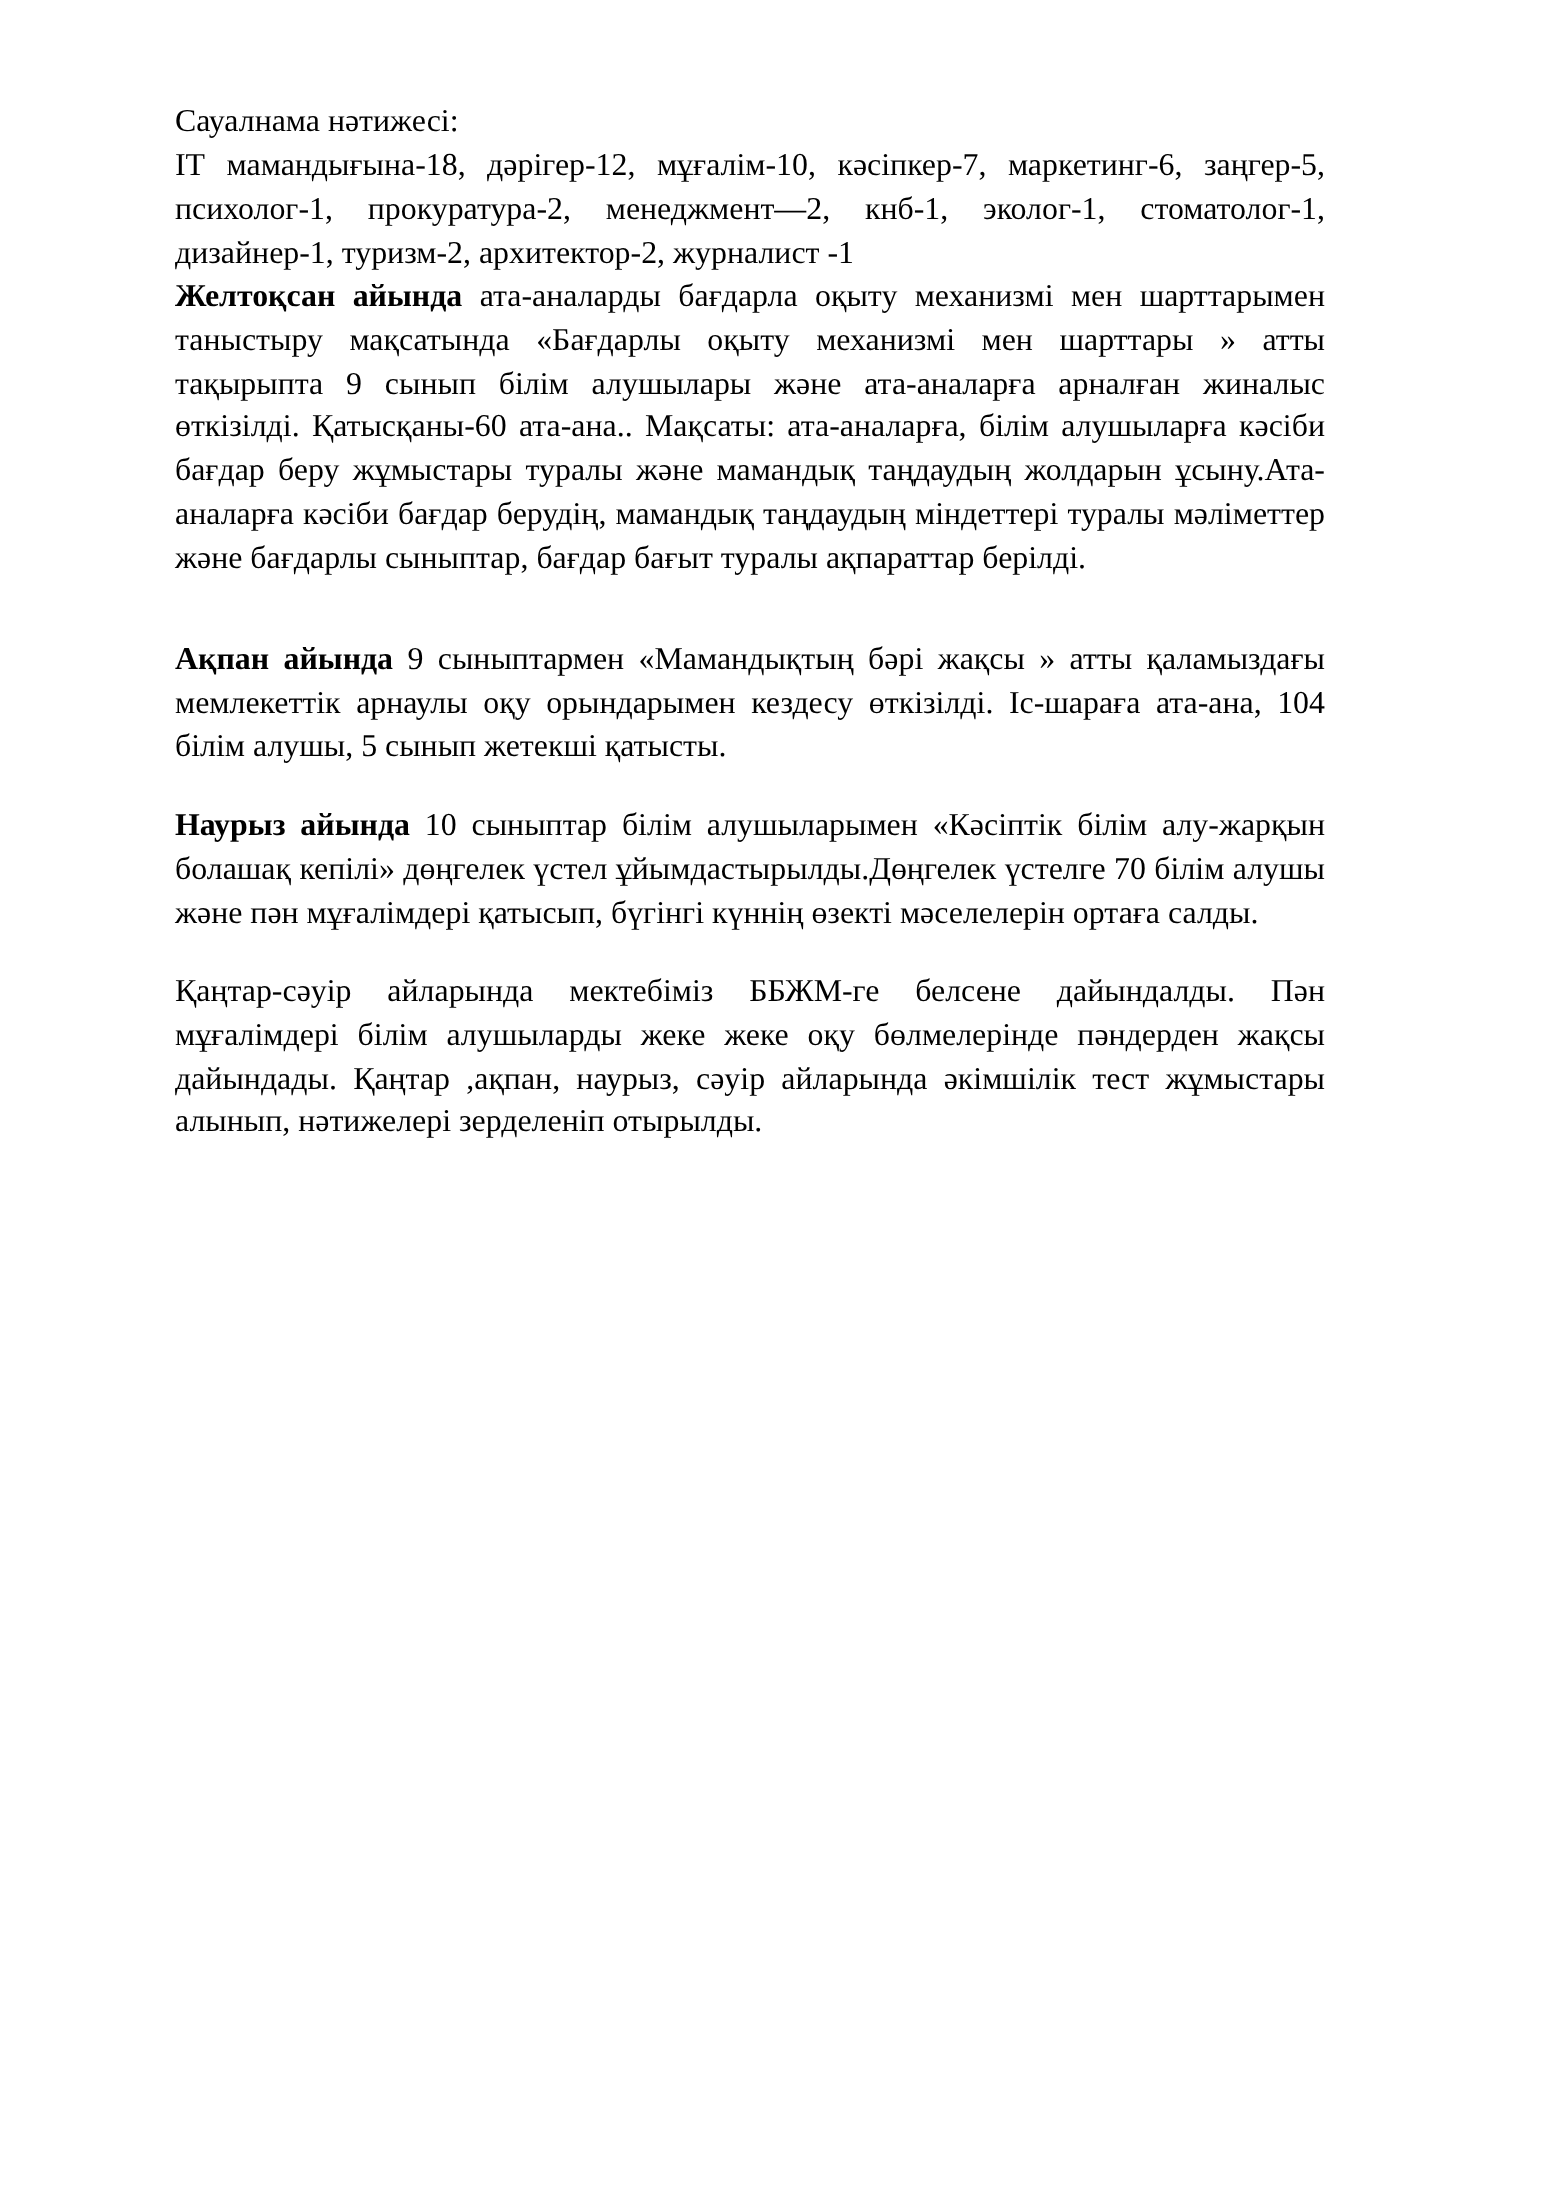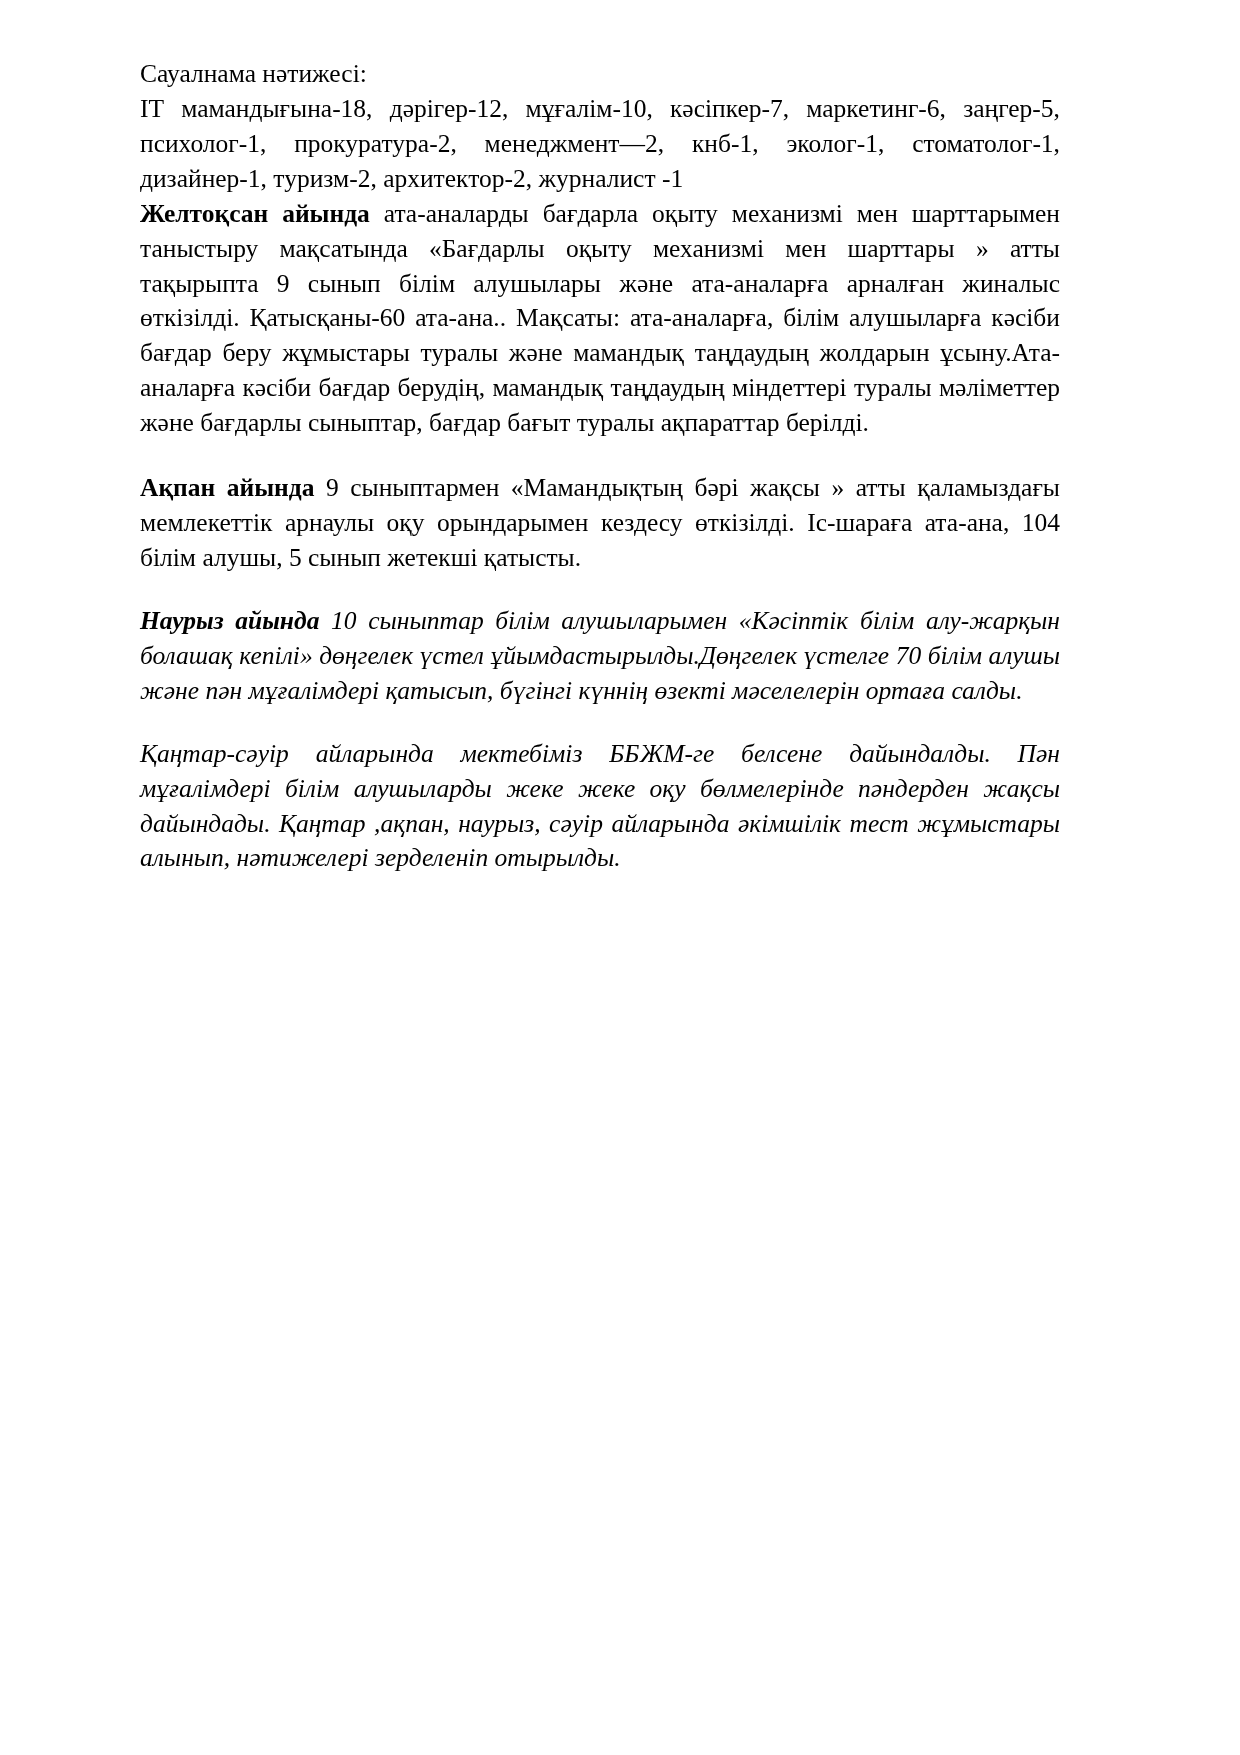--- a/index.html
+++ b/index.html
@@ -11,41 +11,40 @@
     width: 1240px;
     height: 1755px;
     font-family: "Liberation Serif", serif;
     color: #000000;
   }
   .page {
     position: relative;
     width: 1208px;
     height: 1755px;
     box-sizing: border-box;
-    padding: 57px 148px 0 140px;
+    padding: 80px 148px 0 140px;
   }
   .doc-body {
     font-size: 25.5px;
     line-height: 1.37;
     text-align: justify;
     text-justify: inter-word;
   }
   .para {
     margin: 0;
     text-align: justify;
   }
   .bold {
     font-weight: bold;
   }
   .spacer-para {
-    margin-top: 30px;
+    margin-top: 46px;
   }
   .spacer-small {
     margin-top: 28px;
-    font-style: italic;
   }
   .line-left {
     text-align: left;
   }
 </style>
 </head>
 <body>
 
 <div class="page">
   <div class="doc-body">

